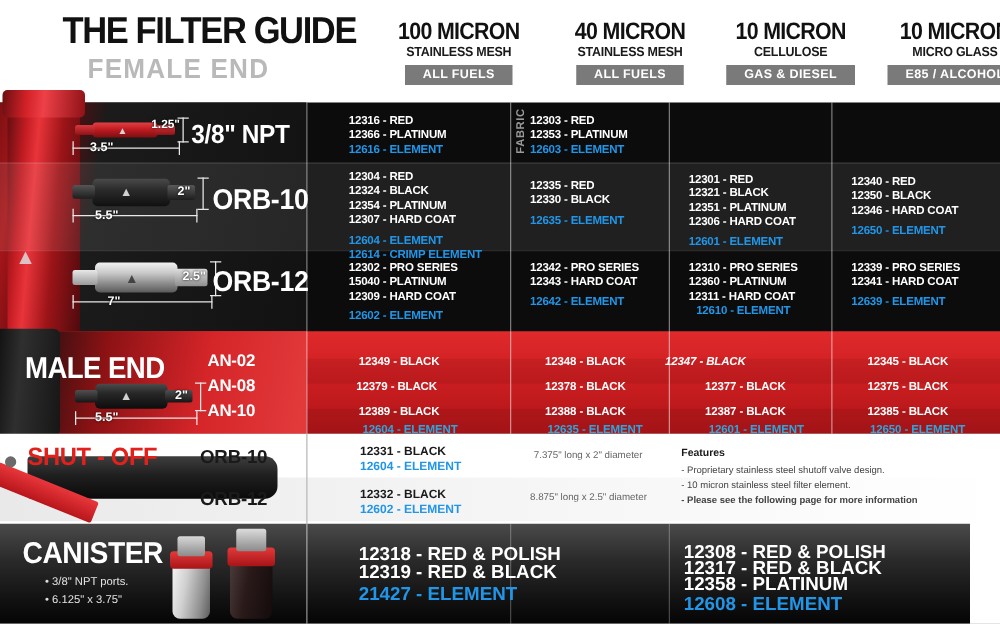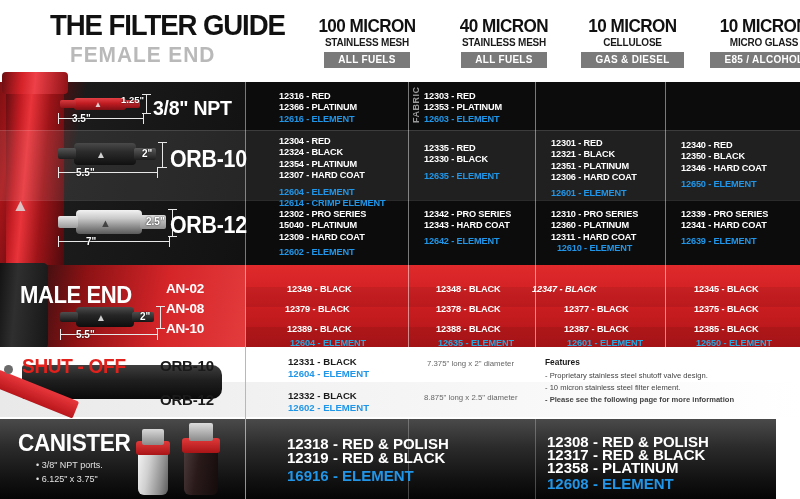--- a/index.html
+++ b/index.html
@@ -497,21 +497,21 @@
       <div style="position:absolute; left:13px; top:0px; width:24px; height:18px; border-radius:2px;
                   background:linear-gradient(180deg,#dcdcdc 0%,#8a8a8a 100%);"></div>
     </div>
 
     <div class="can-vdiv" style="left:245px; top:0; height:80px;"></div>
     <div class="can-vdiv" style="left:408px; top:0; height:80px; background:rgba(255,255,255,0.25);"></div>
     <div class="can-vdiv" style="left:535px; top:0; height:80px; background:rgba(255,255,255,0.25);"></div>
 
     <div class="can-pn" style="left:287px; top:16px;">12318 - RED &amp; POLISH</div>
     <div class="can-pn" style="left:287px; top:30px;">12319 - RED &amp; BLACK</div>
-    <div class="can-pn el" style="left:287px; top:48px;">16916 - ELEMENT</div>
+    <div class="can-pn el" style="left:287px; top:48px;">21427 - ELEMENT</div>
 
     <div class="can-pn" style="left:547px; top:14px;">12308 - RED &amp; POLISH</div>
     <div class="can-pn" style="left:547px; top:27px;">12317 - RED &amp; BLACK</div>
     <div class="can-pn" style="left:547px; top:40px;">12358 - PLATINUM</div>
     <div class="can-pn el" style="left:547px; top:56px;">12608 - ELEMENT</div>
 
   </div>
 
 </div>
 

